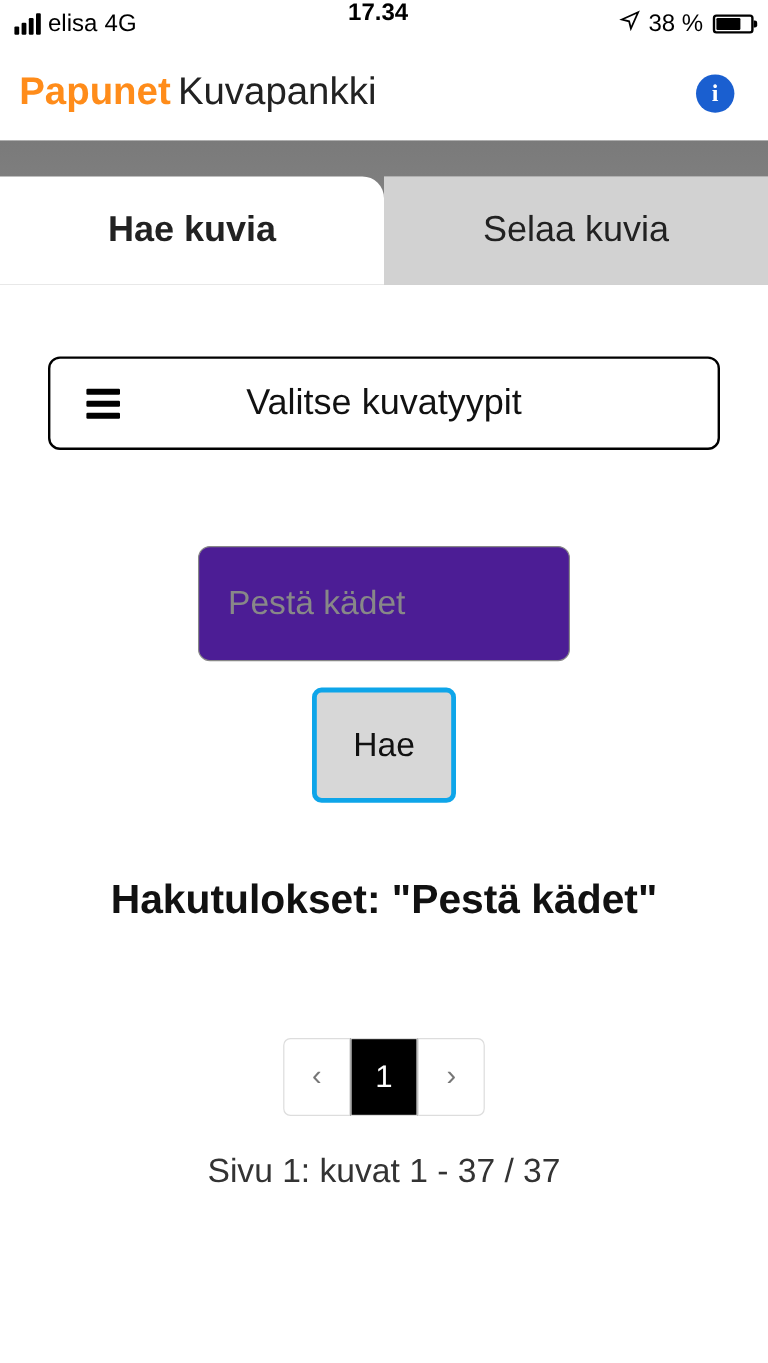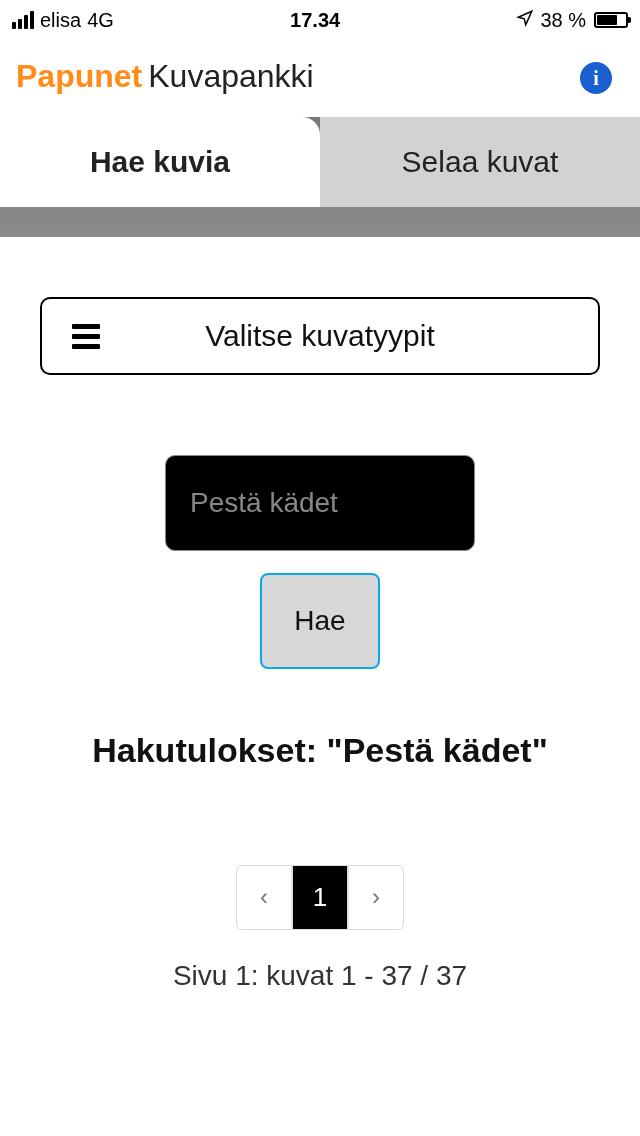--- a/index.html
+++ b/index.html
@@ -7,21 +7,20 @@
       width: 640px;
       height: 1136px;
       font-family: -apple-system, BlinkMacSystemFont, "Segoe UI", Helvetica, Arial, sans-serif;
       background: #fff;
       overflow: hidden;
     }
     
     .status-bar {
       height: 40px;
       display: flex;
-      align-items: center;
       justify-content: space-between;
       padding: 0 12px;
       font-size: 20px;
       font-weight: 500;
       color: #000;
     }
     .status-left, .status-right {
       display: flex;
       align-items: center;
       gap: 6px;
@@ -95,20 +94,21 @@
       display:flex;
       align-items:center;
       justify-content:center;
       font-family: Georgia, serif;
     }
     
     .tabs-bg {
       background: linear-gradient(#7a7a7a, #8a8a8a);
       height: 120px;
       display:flex;
+      align-items:flex-end;
     }
     .tab {
       flex:1;
       height:90px;
       display:flex;
       align-items:center;
       justify-content:center;
       font-size:30px;
       color:#222;
     }
@@ -160,27 +160,27 @@
     .search-input {
       margin-top: 80px;
       width: 310px;
       height: 96px;
       border: 1.5px solid #888;
       border-radius: 10px;
       font-size: 28px;
       color:#888;
       padding: 0 24px;
       outline:none;
-      background:#000000;
+      background:#4c1d95;
     }
     .search-btn {
       margin-top: 22px;
       width: 120px;
       height: 96px;
-      border: 2px solid #0ea5e9;
+      border: 4px solid #0ea5e9;
       border-radius: 8px;
       background:#d7d7d7;
       font-size: 28px;
       color:#111;
       cursor:pointer;
     }
     .results-heading {
       margin-top: 58px;
       font-size: 34px;
       font-weight: 700;
@@ -255,21 +255,21 @@
     <span class="brand">Papunet</span><span>Kuvapankki</span>
   </div>
   <div class="info-icon">i</div>
 </div>
 
 <div class="tabs-bg">
   <div class="tab active">
     <span>Hae kuvia</span>
   </div>
   <div class="tab inactive">
-    <span>Selaa kuvat</span>
+    <span>Selaa kuvia</span>
   </div>
 </div>
 
 <div class="main">
 
   <div class="type-selector">
     <div class="hamburger">
       <span></span>
         <span></span>
         <span></span>

